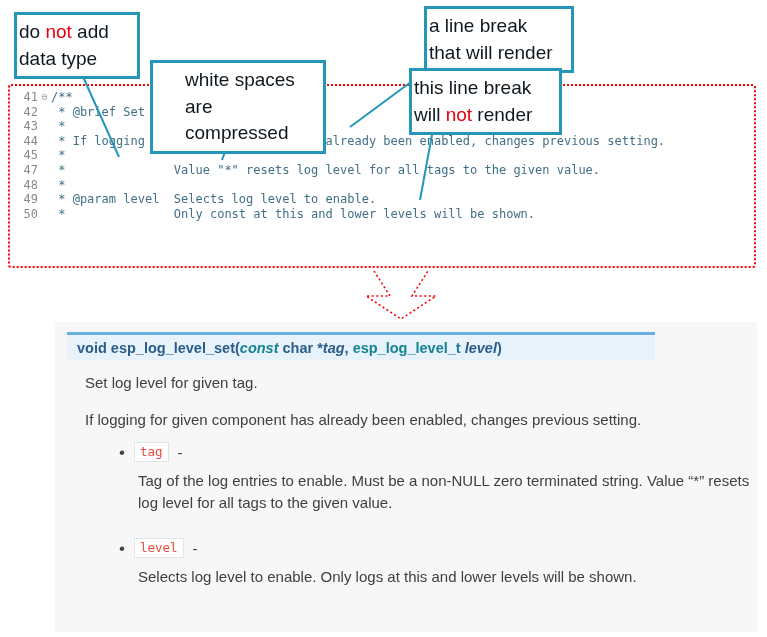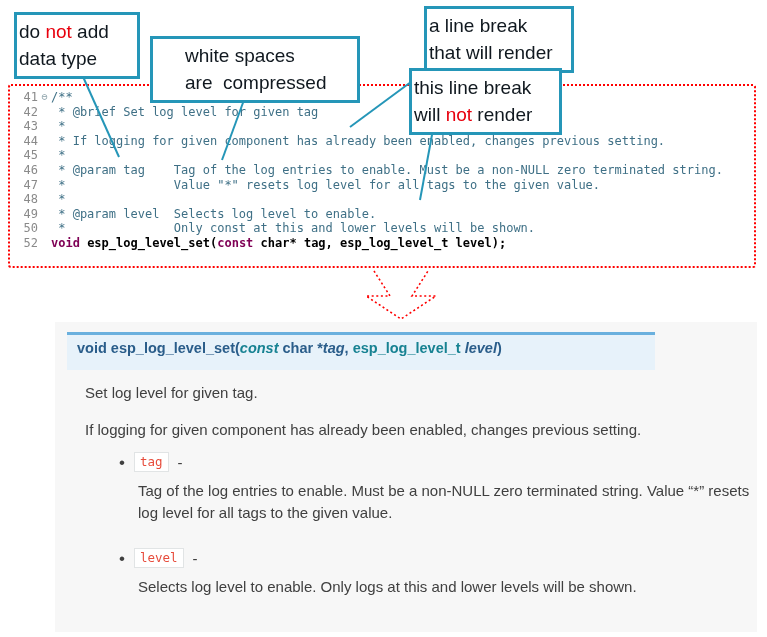--- a/index.html
+++ b/index.html
@@ -24,29 +24,29 @@
   .tok-fn { color:#000; font-weight:bold; }
   .tok-plain { color:#000; font-weight:bold; }
 
   
   .callout { position:absolute; z-index:3; background:#fff;
              border:3px solid var(--callout-border,#2596b8);
              text-align:left; font-size:19px; line-height:1.4; color:#10181f;
              padding:4px 2px; white-space:pre-wrap; }
   .callout .red { color:var(--annotation-red,#e8000d); }
   #c0 { left:14px;  top:12px; width:126px; }
-  #c1 { left:150px; top:36px; width:210px;padding-left:32px; }
+  #c1 { left:150px; top:60px; width:176px;padding-left:32px; }
   #c2 { left:424px; top:6px;  width:150px; }
   #c3 { left:409px; top:68px; width:153px; }
 
   
   .docs { position:absolute; left:55px; top:322px; width:702px; height:310px;
           background:var(--docs-bg,#f7f7f7); z-index:1; color:var(--body-text,#404040); }
   .sig { margin:10px 0 0 12px; width:588px; background:var(--sig-bg,#e7f2fa);
-         border-top:3px solid var(--sig-border,#6ab0de); padding:5px 10px 14px;
+         border-top:3px solid var(--sig-border,#6ab0de); padding:5px 10px 4px;
          font-size:14.5px; font-weight:bold; color:var(--sig-text,#2a5d8a); }
   .sig .sig-kw { font-style:italic; color:var(--sig-type,#178292); }
   .sig .sig-t  { color:var(--sig-type,#178292); }
   .sig .sig-i  { font-style:italic; }
   .body-p { margin:14px 0 0 30px; font-size:15px; }
   .body-p.second { margin-top:20px; }
   .params-label { display:inline-block; margin:20px 0 0 30px;
                   background:var(--params-bg,#f0f0f0);
                   border-left:3px solid var(--params-border,#cccccc);
                   padding:4px 12px 5px; font-size:14px; font-weight:bold; color:#555; }
@@ -73,26 +73,24 @@
     <path class="arrow-path" d="M374,271 L390,296 L366,296 L401,319 L436,296 L412,296 L428,271"></path>
   </svg>
 
   <div class="code-box">
     <div>
         <div class="code-row"><span class="lnum">41</span><span class="fold">⊖</span><span class="ltext"><span class="tok-comment">/**</span></span></div>
         <div class="code-row"><span class="lnum">42</span><span class="fold"></span><span class="ltext"><span class="tok-comment"> * @brief Set log level for given tag</span></span></div>
         <div class="code-row"><span class="lnum">43</span><span class="fold"></span><span class="ltext"><span class="tok-comment"> *</span></span></div>
         <div class="code-row"><span class="lnum">44</span><span class="fold"></span><span class="ltext"><span class="tok-comment"> * If logging for given component has already been enabled, changes previous setting.</span></span></div>
         <div class="code-row"><span class="lnum">45</span><span class="fold"></span><span class="ltext"><span class="tok-comment"> *</span></span></div>
-        <div class="code-row"><span class="lnum">46</span><span class="fold"></span><span class="ltext"><span class="tok-comment"> * @param tag    Tag of the log entries to enable. Must be a non-NULL zero terminated string.</span></span></div>
         <div class="code-row"><span class="lnum">47</span><span class="fold"></span><span class="ltext"><span class="tok-comment"> *               Value "*" resets log level for all tags to the given value.</span></span></div>
         <div class="code-row"><span class="lnum">48</span><span class="fold"></span><span class="ltext"><span class="tok-comment"> *</span></span></div>
         <div class="code-row"><span class="lnum">49</span><span class="fold"></span><span class="ltext"><span class="tok-comment"> * @param level  Selects log level to enable.</span></span></div>
         <div class="code-row"><span class="lnum">50</span><span class="fold"></span><span class="ltext"><span class="tok-comment"> *               Only const at this and lower levels will be shown.</span></span></div>
-        <div class="code-row"><span class="lnum">52</span><span class="fold"></span><span class="ltext"><span class="tok-kw">void</span><span class="tok-plain"> </span><span class="tok-fn">esp_log_level_set</span><span class="tok-plain">(</span><span class="tok-kw">const</span><span class="tok-plain"> char* tag, esp_log_level_t level);</span></span></div>
       </div>
   </div>
 
   <div class="callout" id="c0"><span>do </span><span class="red">not</span><span> add</span><br><span>data type</span></div>
   <div class="callout" id="c1"><span>white spaces</span><br><span>are  compressed</span></div>
   <div class="callout" id="c2"><span>a line break</span><br><span>that will render</span></div>
   <div class="callout" id="c3"><span>this line break</span><br><span>will </span><span class="red">not</span><span> render</span></div>
 
   <div class="docs">
     <div class="sig"><span>void </span><span>esp_log_level_set</span><span>(</span><span class="sig-kw">const</span><span> char *</span><span class="sig-i">tag</span><span>, </span><span class="sig-t">esp_log_level_t </span><span class="sig-i">level</span><span>)</span></div>

